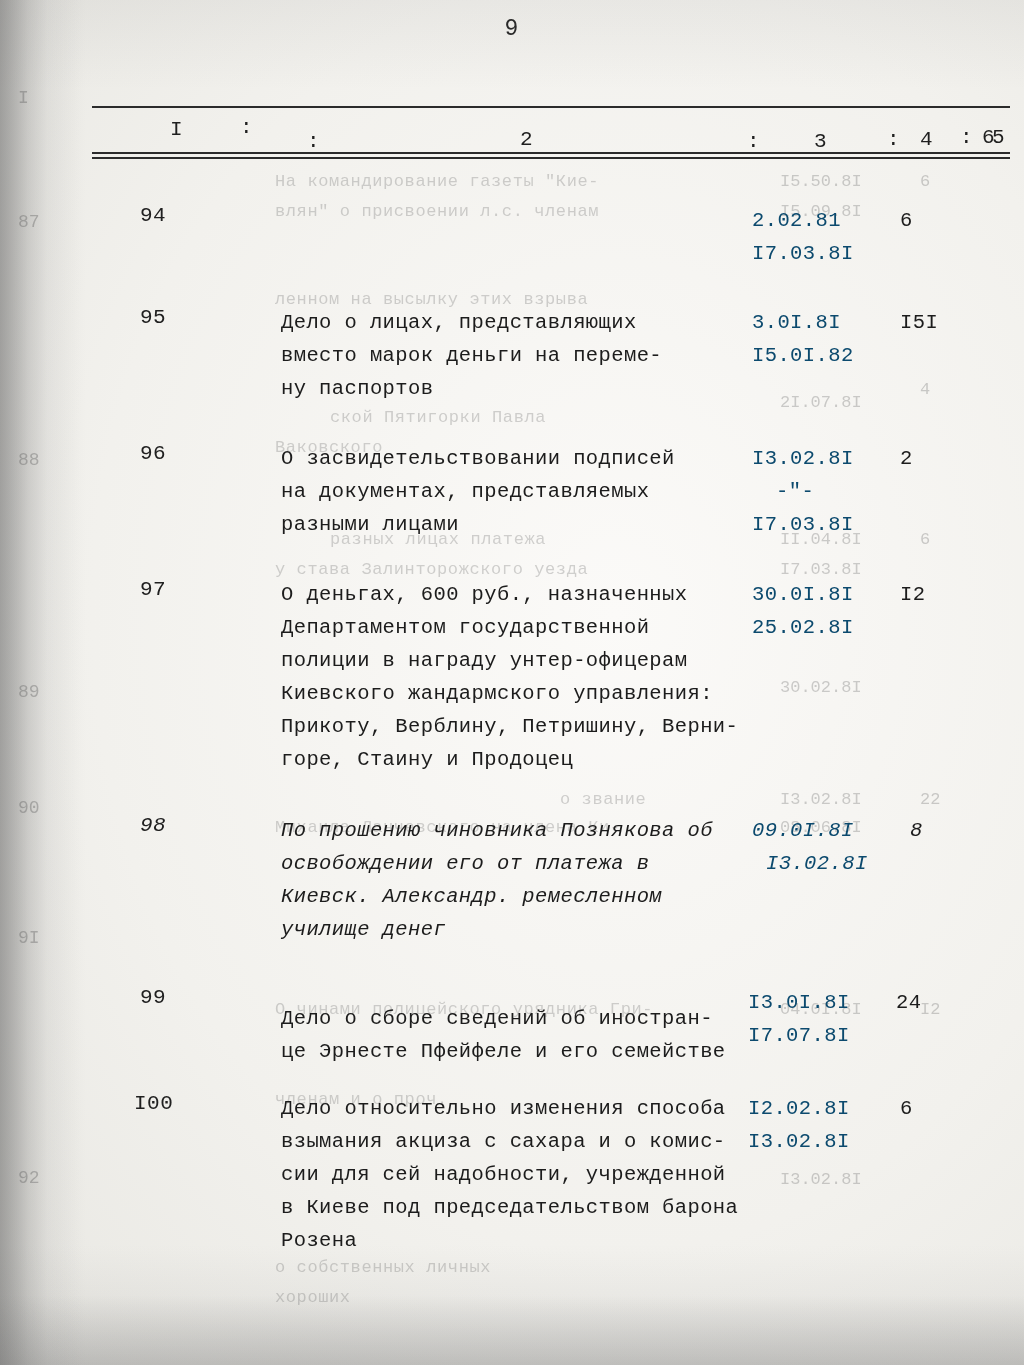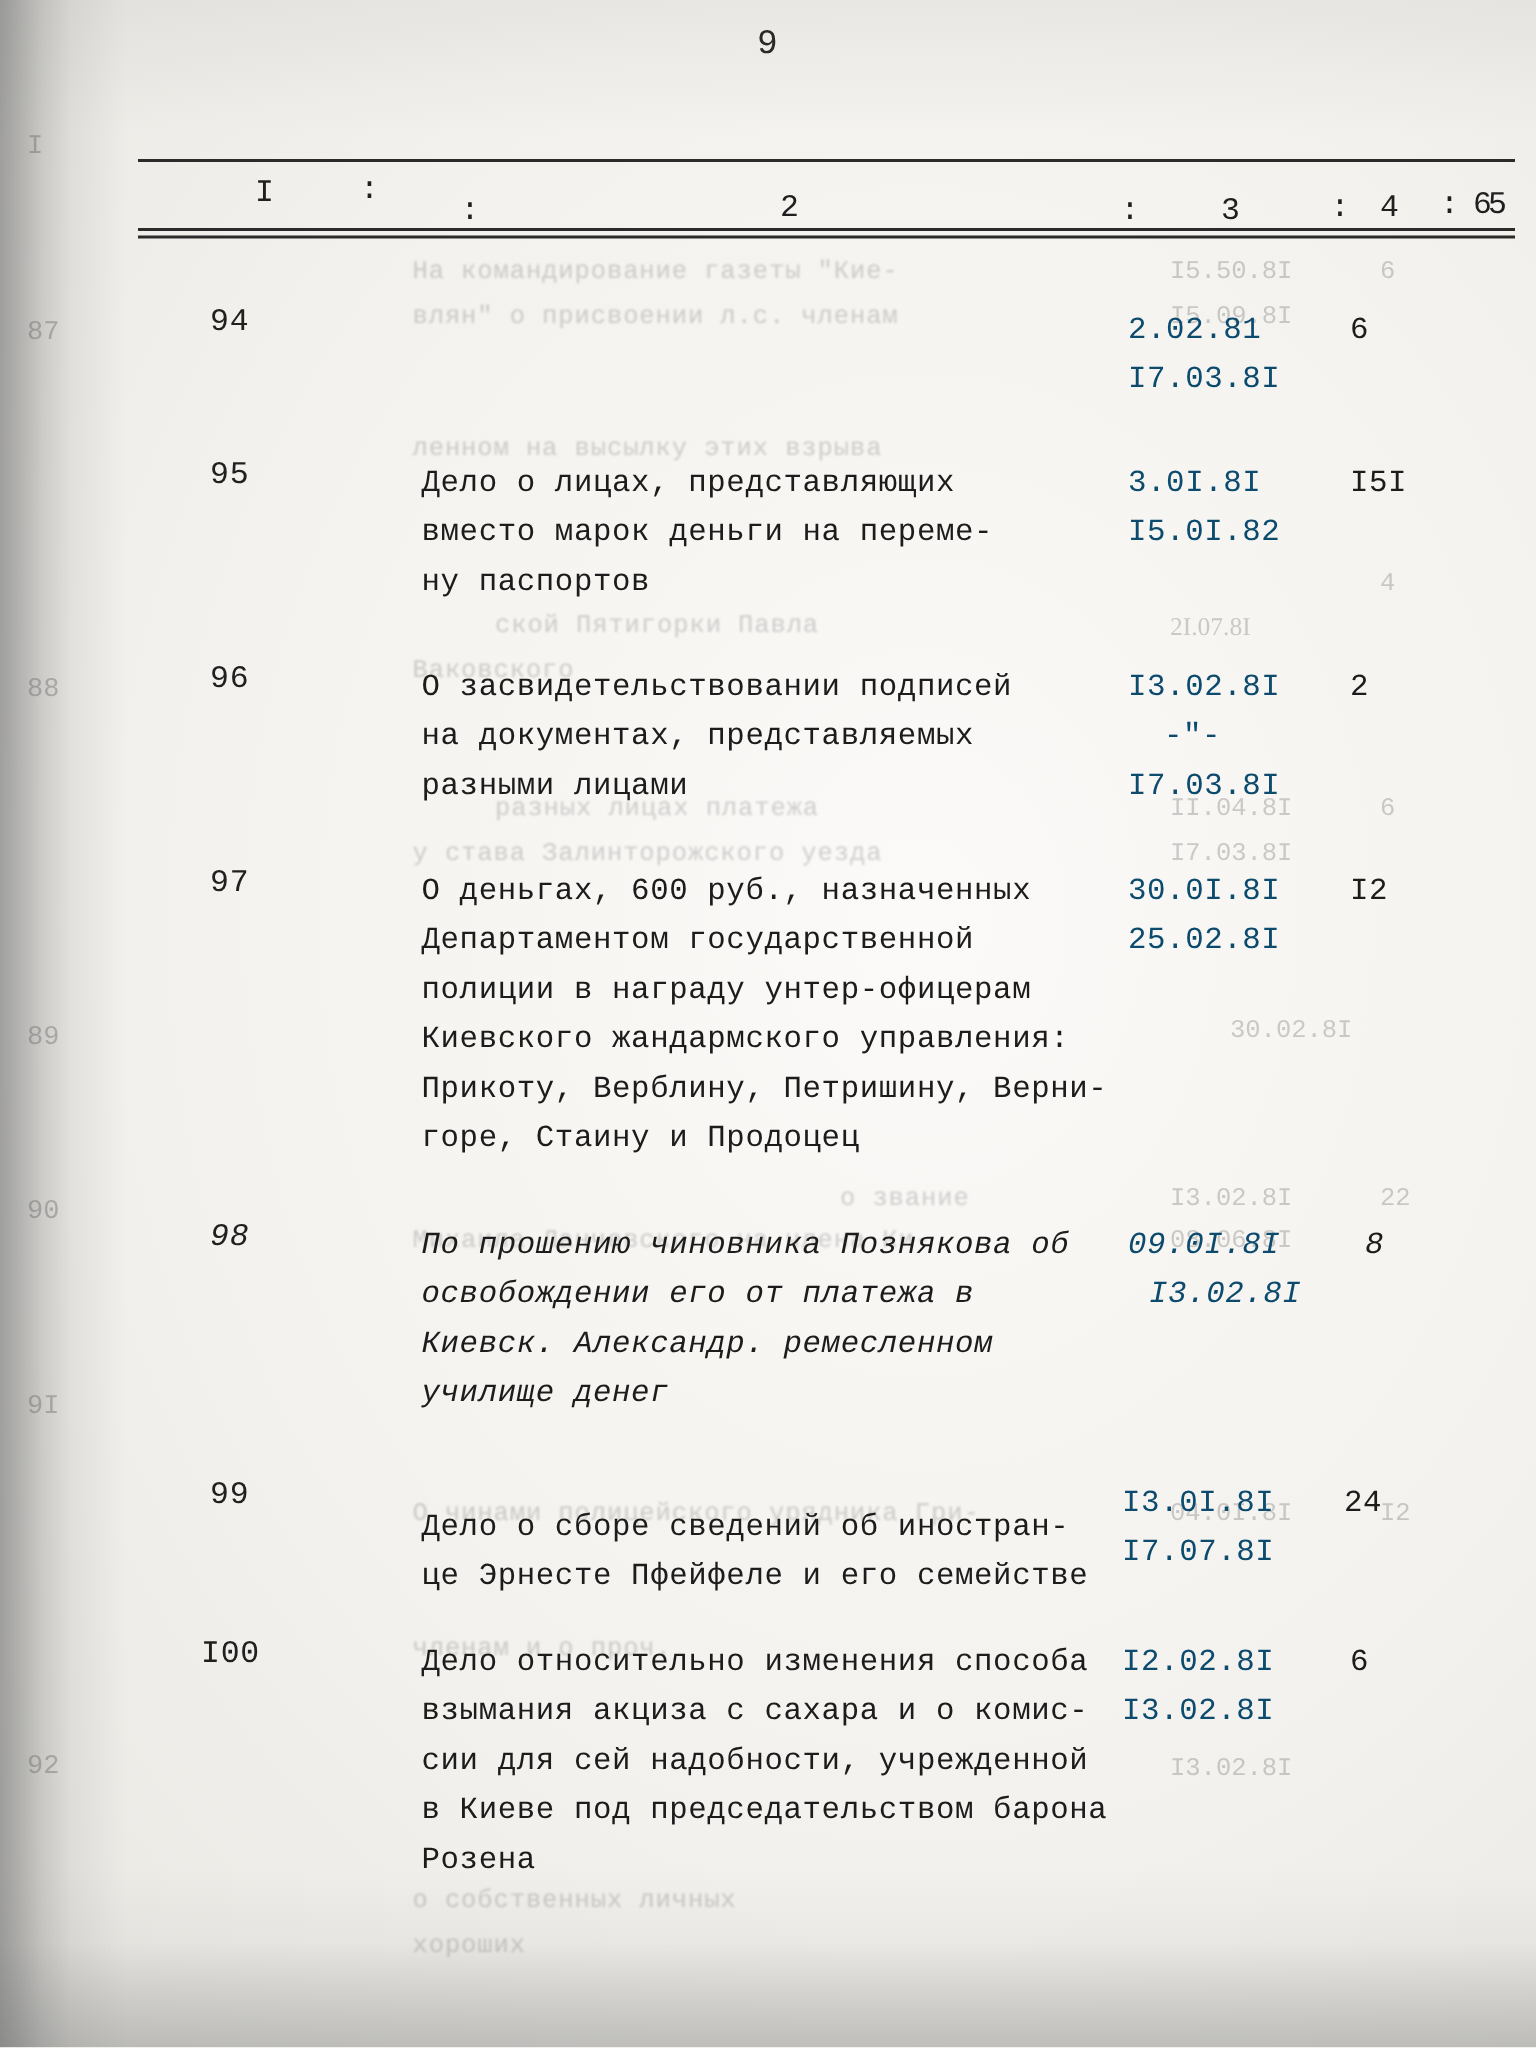--- a/index.html
+++ b/index.html
@@ -190,24 +190,24 @@
     <div class="ghost" style="left:275px; top:560px;text-align:right;">у става Залинторожского уезда</div>
     <div class="ghost" style="left:560px; top:790px;">о звание</div>
     <div class="ghost" style="left:275px; top:818px;">Михаила Ланчевского на члена Ки-</div>
     <div class="ghost" style="left:275px; top:1000px;">О чинами полицейского урядника Гри-</div>
     <div class="ghost" style="left:275px; top:1090px;">членам и о проч.</div>
     <div class="ghost" style="left:275px; top:1258px;">о собственных личных</div>
     <div class="ghost" style="left:275px; top:1288px;">хороших</div>
 
     <div class="ghost-num" style="left:780px; top:172px;">I5.50.8I</div>
     <div class="ghost-num" style="left:780px; top:202px;">I5.09.8I</div>
-    <div class="ghost-num" style="left:780px; top:408px;font-family:Liberation Serif, serif;">2I.07.8I</div>
+    <div class="ghost-num" style="left:780px; top:393px;">2I.07.8I</div>
     <div class="ghost-num" style="left:780px; top:530px;">II.04.8I</div>
     <div class="ghost-num" style="left:780px; top:560px;">I7.03.8I</div>
-    <div class="ghost-num" style="left:780px; top:678px;margin-left:40px;">30.02.8I</div>
+    <div class="ghost-num" style="left:780px; top:678px;">30.02.8I</div>
     <div class="ghost-num" style="left:780px; top:790px;">I3.02.8I</div>
     <div class="ghost-num" style="left:780px; top:818px;">08.06.8I</div>
     <div class="ghost-num" style="left:780px; top:1000px;">04.0I.8I</div>
     <div class="ghost-num" style="left:780px; top:1170px;">I3.02.8I</div>
 
     <div class="ghost-num" style="left:920px; top:172px;">6</div>
     <div class="ghost-num" style="left:920px; top:380px;">4</div>
     <div class="ghost-num" style="left:920px; top:530px;">6</div>
     <div class="ghost-num" style="left:920px; top:790px;">22</div>
     <div class="ghost-num" style="left:920px; top:1000px;">I2</div>

